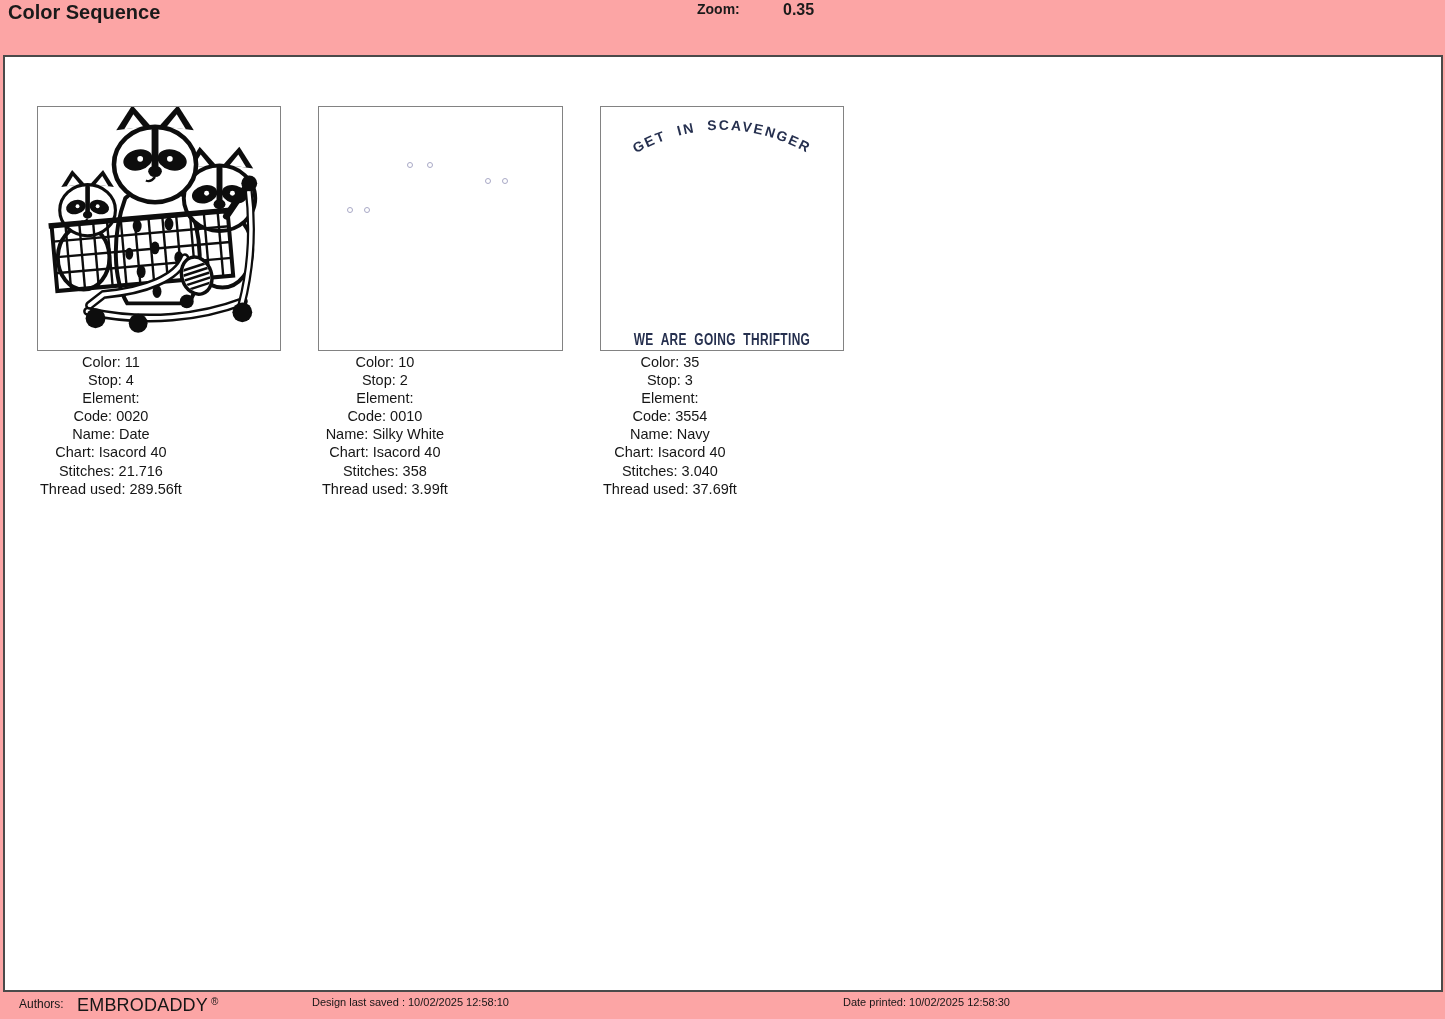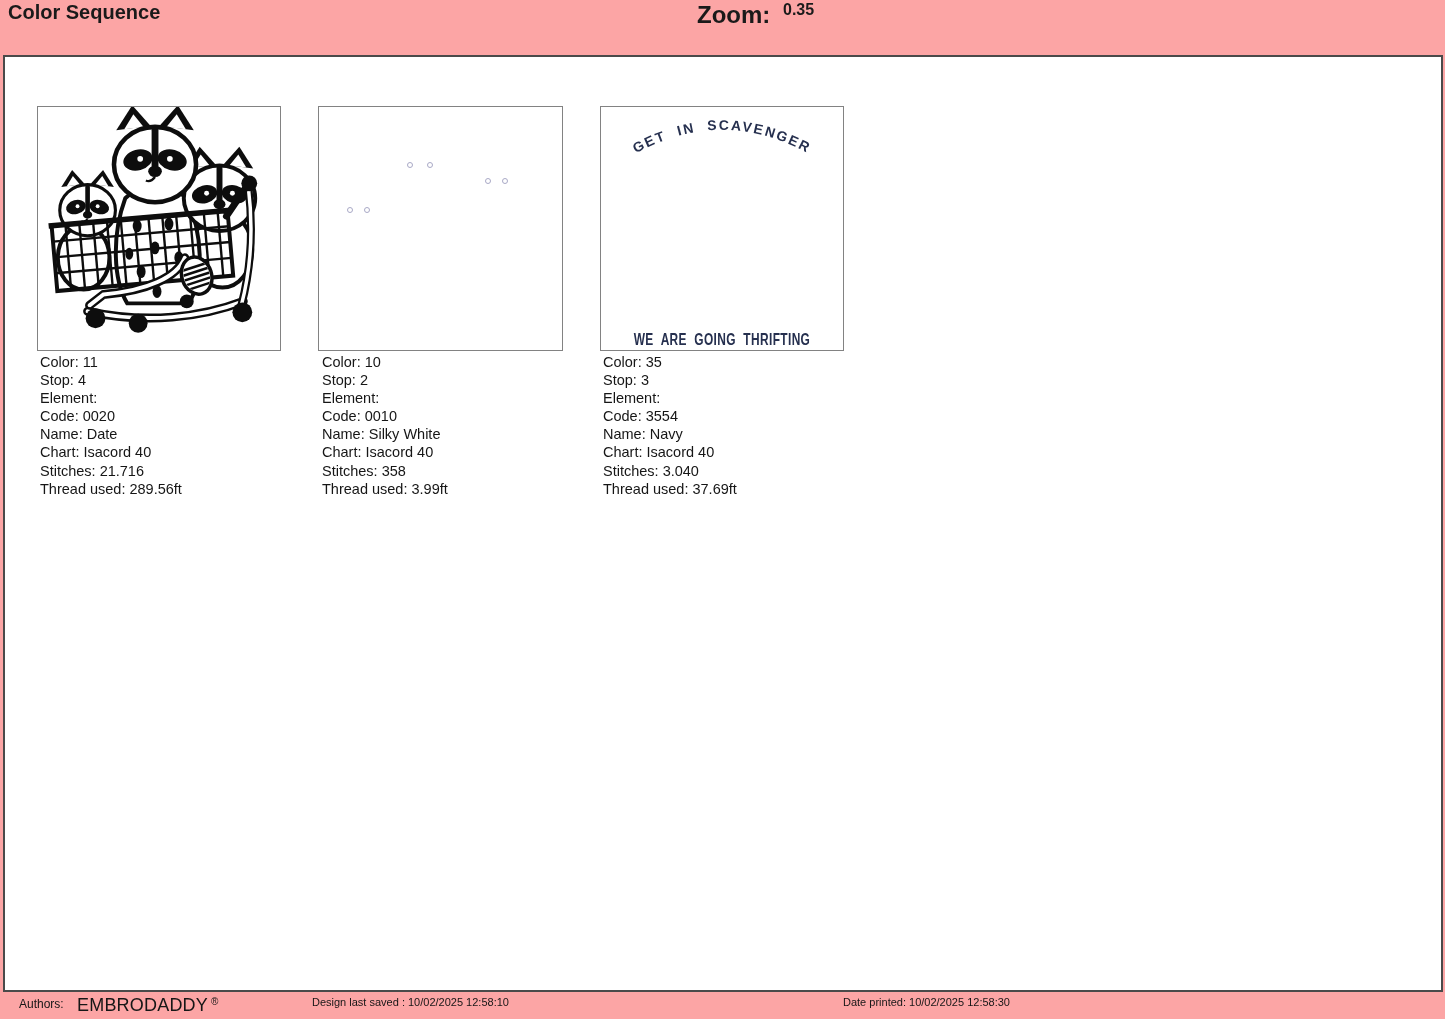--- a/index.html
+++ b/index.html
@@ -1,38 +1,38 @@
 <!DOCTYPE html>
 <html><head>
 <meta charset="utf-8">
 <style>
   html,body{margin:0;padding:0;background:#ffffff;}
   .page{
     position:relative;width:1445px;height:1019px;background:#fca5a5;
     font-family:"Liberation Sans","DejaVu Sans",sans-serif;color:#1a1a1a;overflow:hidden;
   }
   .hdr-title{position:absolute;left:8px;top:1px;font-size:20px;font-weight:600;}
-  .hdr-zoom-label{position:absolute;left:697px;top:1px;font-size:24px;font-weight:600;}
+  .hdr-zoom-label{position:absolute;left:697px;top:1px;font-size:14px;font-weight:600;}
   .hdr-zoom-value{position:absolute;left:783px;top:1px;font-size:16px;font-weight:600;}
   .frame{
     position:absolute;left:3px;top:55px;width:1436px;height:933px;
     border:2px solid #4a4a4a;background:#ffffff;
   }
   .preview-box{
     position:absolute;top:106px;height:243px;border:1px solid #828282;background:#ffffff;overflow:hidden;
   }
   .pb1{left:37px;width:242px;}
   .pb2{left:318px;width:243px;}
   .pb3{left:600px;width:242px;}
   .preview-box svg{display:block;width:100%;height:100%;}
   .stitch-mark{
     position:absolute;width:4px;height:4px;border:1px solid var(--mark,#a9a9c6);
     border-radius:50%;background:transparent;
   }
-  .info-block{position:absolute;top:353px;font-size:14.5px;line-height:18.1px;color:#161616;}
+  .info-block{position:absolute;top:353px;font-size:14.5px;line-height:18.1px;color:#161616;text-align:center;}
   .ib1{left:40px;} .ib2{left:322px;} .ib3{left:603px;}
   .footer-text{position:absolute;font-size:11px;color:#161616;}
   .f-authors{left:19px;top:997px;font-size:12px;text-align:center;}
   .f-brand{left:77px;top:995px;font-size:18px;letter-spacing:0.2px;}
   .f-brand .reg{font-size:10px;vertical-align:6px;margin-left:3px;}
   .f-saved{left:312px;top:996px;}
   .f-printed{left:843px;top:996px;}
   .f-page{right:8px;top:1020px;}
   .arch-text{font-family:"Liberation Sans","DejaVu Sans",sans-serif;font-weight:bold;}
 </style>

